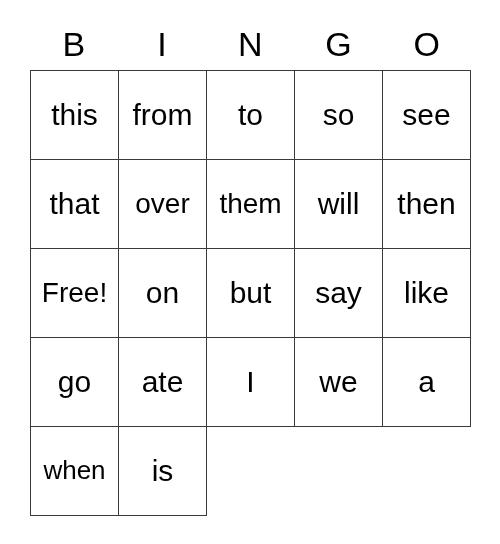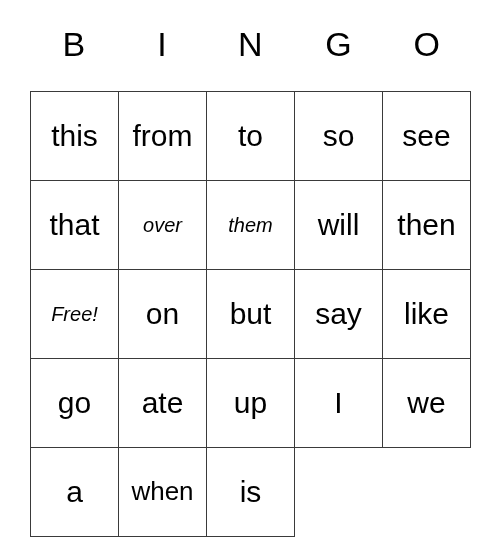--- a/index.html
+++ b/index.html
@@ -52,21 +52,20 @@
     top: 70px;
     width: 441px;
     height: 446px;
     box-sizing: border-box;
     display: grid;
     grid-template-columns: 88px 88px 88px 88px 1fr;
     grid-template-rows: repeat(5, 1fr);
     border-top: 1px solid #3a3a3a;
     border-left: 1px solid #3a3a3a;
     background: #ffffff;
-    margin-top: 21px;
   }
 
   .cell {
     box-sizing: border-box;
     border-right: 1px solid #3a3a3a;
     border-bottom: 1px solid #3a3a3a;
     display: flex;
     align-items: center;
     justify-content: center;
     background: #ffffff;
@@ -78,21 +77,21 @@
     line-height: 1.05;
     font-weight: 400;
     color: #000000;
     text-align: center;
     white-space: nowrap;
     user-select: none;
   }
 
   
   .cell-text.shrink   { font-size: 26px; }
-  .cell-text.shrink-2 { font-size: 20px; font-style: italic; }
+  .cell-text.shrink-2 { font-size: 28px; }
 </style>
 </head>
 <body>
 
 <div id="bingo-card">
 
   <div class="header-row">
     <div class="header-cell">B</div>
     <div class="header-cell">I</div>
     <div class="header-cell">N</div>
@@ -146,23 +145,20 @@
       <div class="cell">
         <span class="cell-text">like</span>
       </div>
       <div class="cell">
         <span class="cell-text">go</span>
       </div>
       <div class="cell">
         <span class="cell-text">ate</span>
       </div>
       <div class="cell">
-        <span class="cell-text">up</span>
-      </div>
-      <div class="cell">
         <span class="cell-text">I</span>
       </div>
       <div class="cell">
         <span class="cell-text">we</span>
       </div>
       <div class="cell">
         <span class="cell-text">a</span>
       </div>
       <div class="cell">
         <span class="cell-text shrink">when</span>

